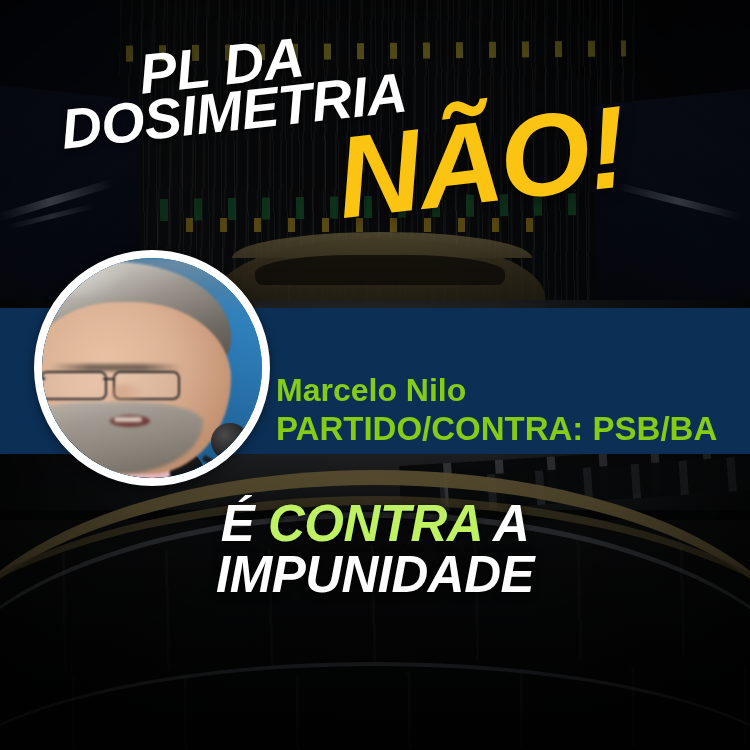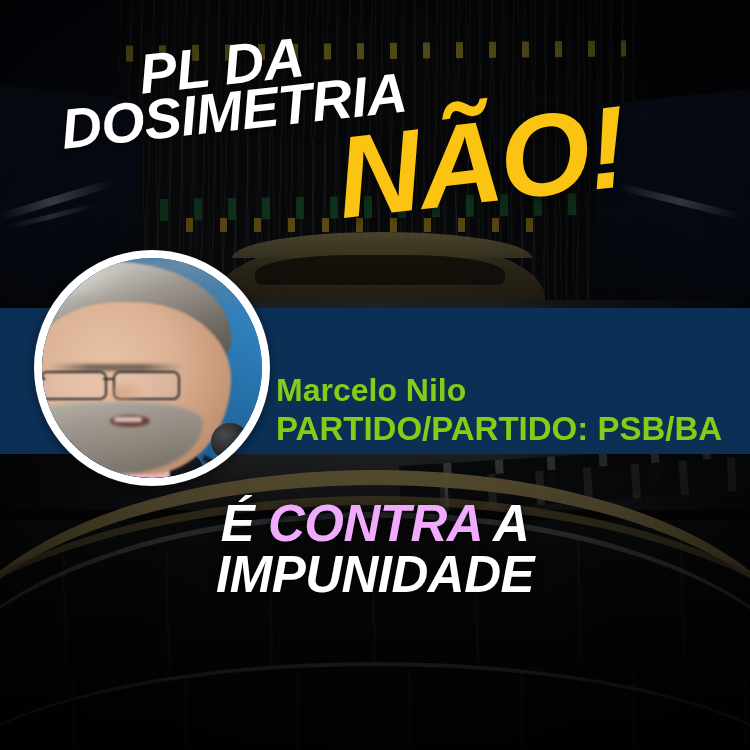--- a/index.html
+++ b/index.html
@@ -623,21 +623,21 @@
 
   <div class="headline">
     <div class="hl-line hl-1">PL DA</div>
     <div class="hl-line hl-2">DOSIMETRIA</div>
     <div class="hl-nao" id="hl-nao" style="color: rgb(251, 196, 18);">NÃO!</div>
   </div>
 
   <div class="banner" id="banner" style="background: rgb(11, 47, 85);">
     <div class="banner-text">
       <div class="banner-name">Marcelo Nilo</div>
-      <div class="banner-party">PARTIDO/PARTIDO: PSB/BA</div>
+      <div class="banner-party">PARTIDO/CONTRA: PSB/BA</div>
     </div>
   </div>
 
   <div class="avatar">
     <div class="avatar-photo">
       <div class="av-bg-strip"></div>
       <div class="av-bg-top"></div>
       <div class="av-suit"></div>
       <div class="av-shirt"></div>
       <div class="av-hair">
@@ -656,17 +656,17 @@
         <div class="av-beard"></div>
         <div class="av-mouth"></div>
         <div class="av-teeth"></div>
       </div>
       <div class="av-mic-arm"></div>
       <div class="av-mic"></div>
     </div>
   </div>
 
   <div class="slogan">
-    <div><span>É </span><span class="hl-red" style="color: #f0abfc;">CONTRA</span><span> A</span></div>
+    <div><span>É </span><span class="hl-red" style="color: #bef264;">CONTRA</span><span> A</span></div>
     <div>IMPUNIDADE</div>
   </div>
 
 </div>
 
 </body></html>

